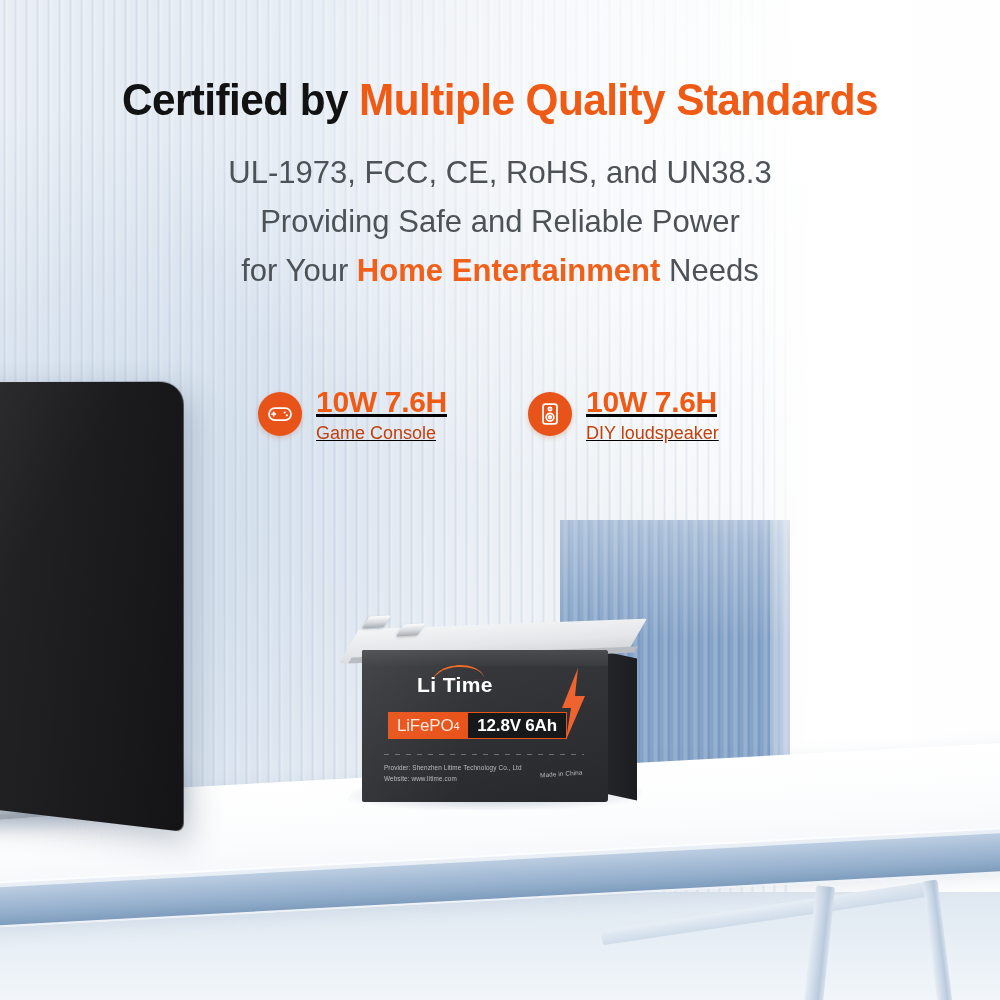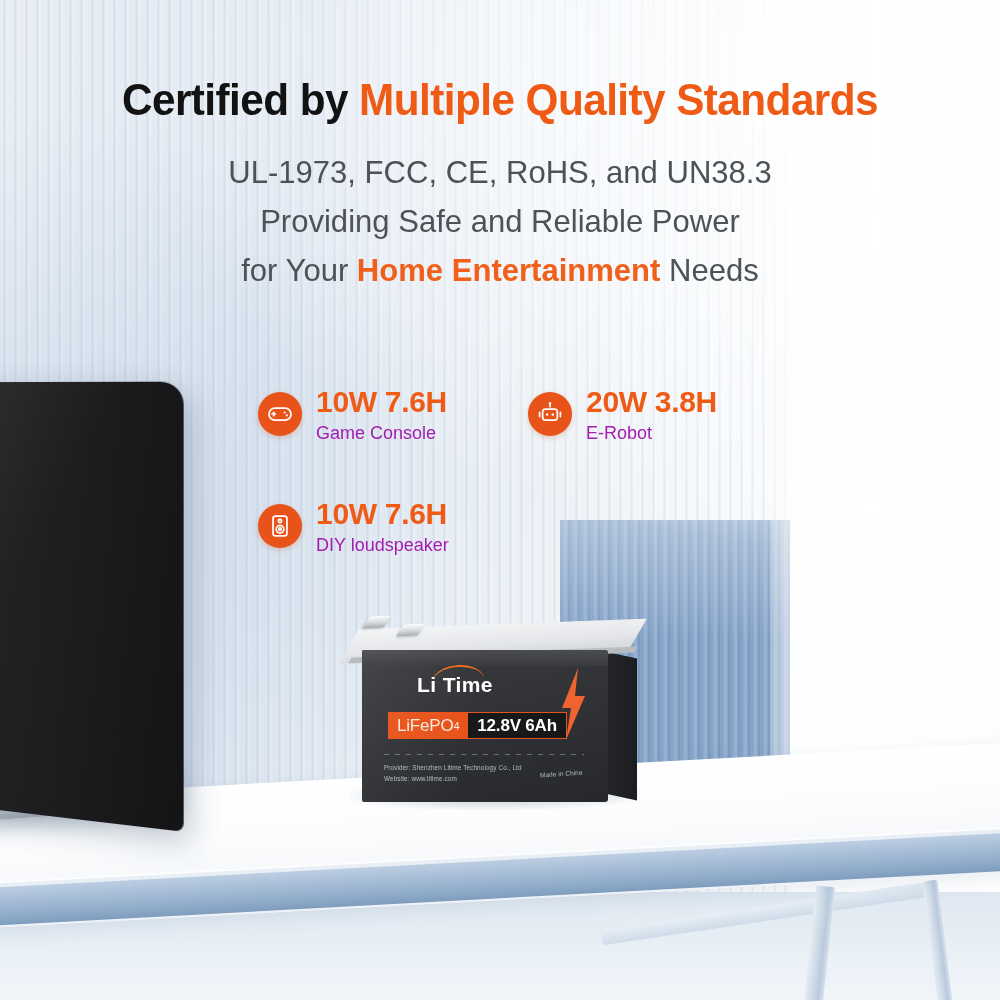--- a/index.html
+++ b/index.html
@@ -172,26 +172,26 @@
   }
   .feature { display: flex; align-items: center; gap: 14px; }
   .fcircle {
     width: 44px; height: 44px; border-radius: 50%;
     background: #e8531a;
     display: flex; align-items: center; justify-content: center;
     flex: 0 0 44px;
     box-shadow: 0 2px 5px rgba(190,80,25,0.26);
   }
   .fcircle svg { display: block; }
-  .ftext { display: flex; flex-direction: column; line-height: 1; }
+  .ftext { display: flex; flex-direction: column; line-height: 1; text-decoration: underline; }
   .fspec {
     font-size: 30px; font-weight: 700; color: #ef5a15;
     letter-spacing: -0.3px; margin-bottom: 7px;
   }
-  .flabel { font-size: 18px; color: #a21caf; font-weight: 400; }
+  .flabel { font-size: 18px; color: #c2410c; font-weight: 400; }
 
   
   .battery { position: absolute; left: 344px; top: 612px; width: 300px; height: 200px; }
 
   .bat-shadow {
     position: absolute; left: 6px; top: 168px; width: 290px; height: 30px;
     background: radial-gradient(ellipse at 50% 50%, rgba(90,112,138,0.40) 0%, rgba(120,142,168,0.15) 55%, rgba(255,255,255,0) 78%);
     transform: skewX(-26deg);
   }
   
@@ -337,37 +337,20 @@
           <circle cx="18.3" cy="13.2" r="1" fill="#fff" stroke="none"></circle>
         </svg>
       </div>
       <div class="ftext">
         <span class="fspec">10W 7.6H</span>
         <span class="flabel">Game Console</span>
       </div>
     </div>
 
 
-    <div class="feature">
-      <div class="fcircle">
-        <svg width="26" height="26" viewBox="0 0 24 24" fill="none" stroke="#fff" stroke-width="1.6" stroke-linecap="round" stroke-linejoin="round">
-          <line x1="12" y1="2.6" x2="12" y2="5.4"></line>
-          <circle cx="12" cy="2" r="1.1" fill="#fff" stroke="none"></circle>
-          <rect x="5.2" y="7.4" width="13.6" height="10.2" rx="2.6"></rect>
-          <circle cx="9.4" cy="12.4" r="1.1" fill="#fff" stroke="none"></circle>
-          <circle cx="14.6" cy="12.4" r="1.1" fill="#fff" stroke="none"></circle>
-          <path d="M2.4 10.6v3.8"></path>
-          <path d="M21.6 10.6v3.8"></path>
-        </svg>
-      </div>
-      <div class="ftext">
-        <span class="fspec">20W 3.8H</span>
-        <span class="flabel">E-Robot</span>
-      </div>
-    </div>
 
     <div class="feature">
       <div class="fcircle">
         <svg width="26" height="26" viewBox="0 0 24 24" fill="none" stroke="#fff" stroke-width="1.6" stroke-linecap="round" stroke-linejoin="round">
           <rect x="5.6" y="2.8" width="12.8" height="18.4" rx="2.2"></rect>
           <circle cx="12" cy="7.4" r="1.5"></circle>
           <circle cx="12" cy="15" r="3.5"></circle>
           <circle cx="12" cy="15" r="1.2"></circle>
         </svg>
       </div>

